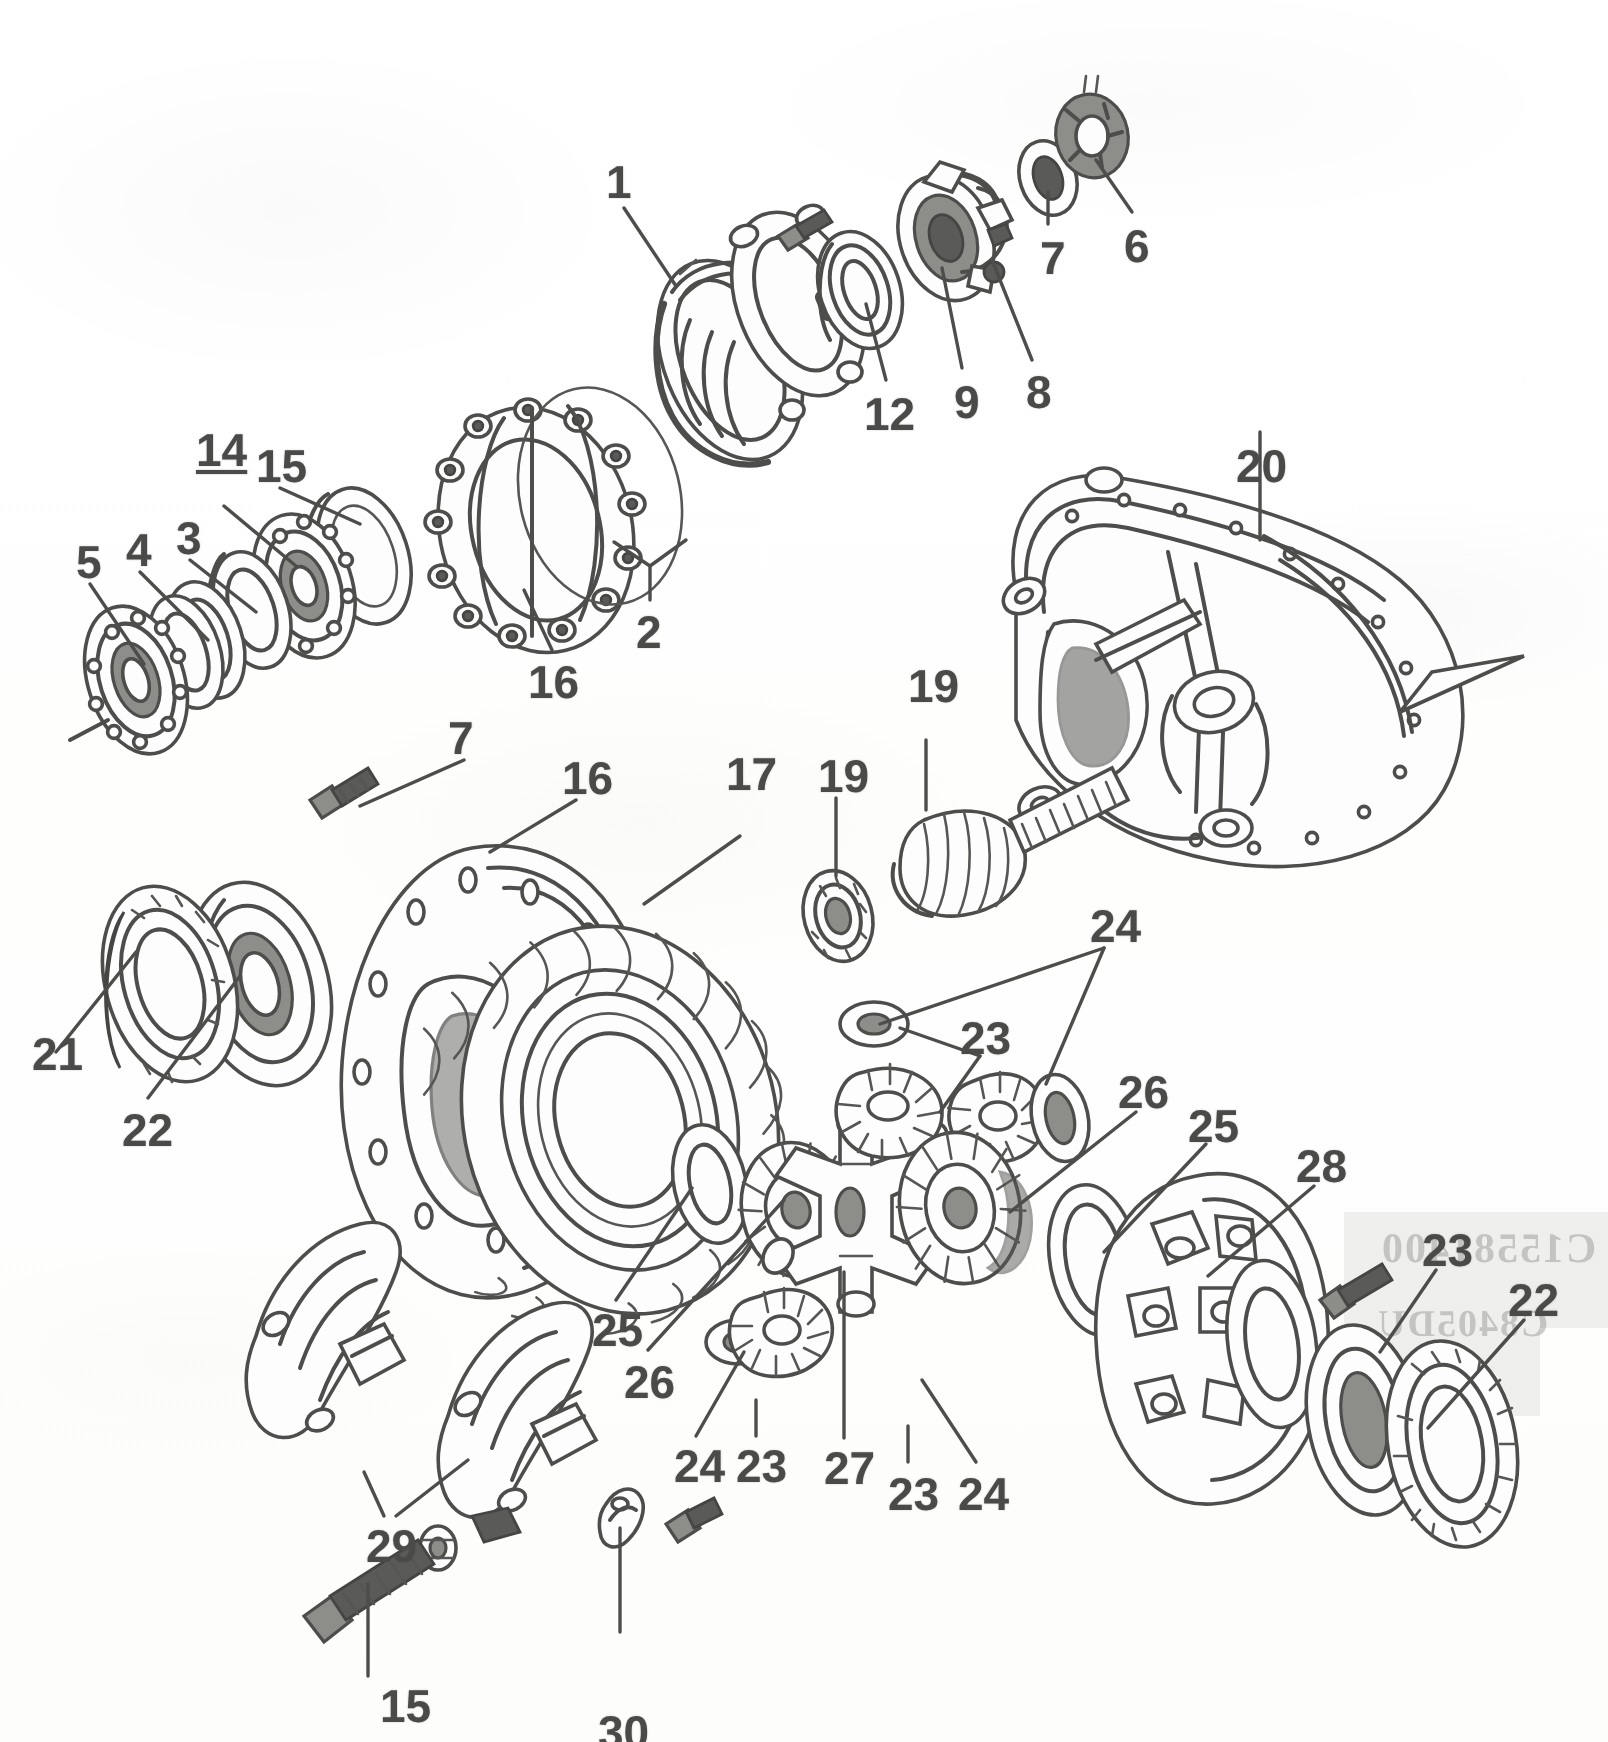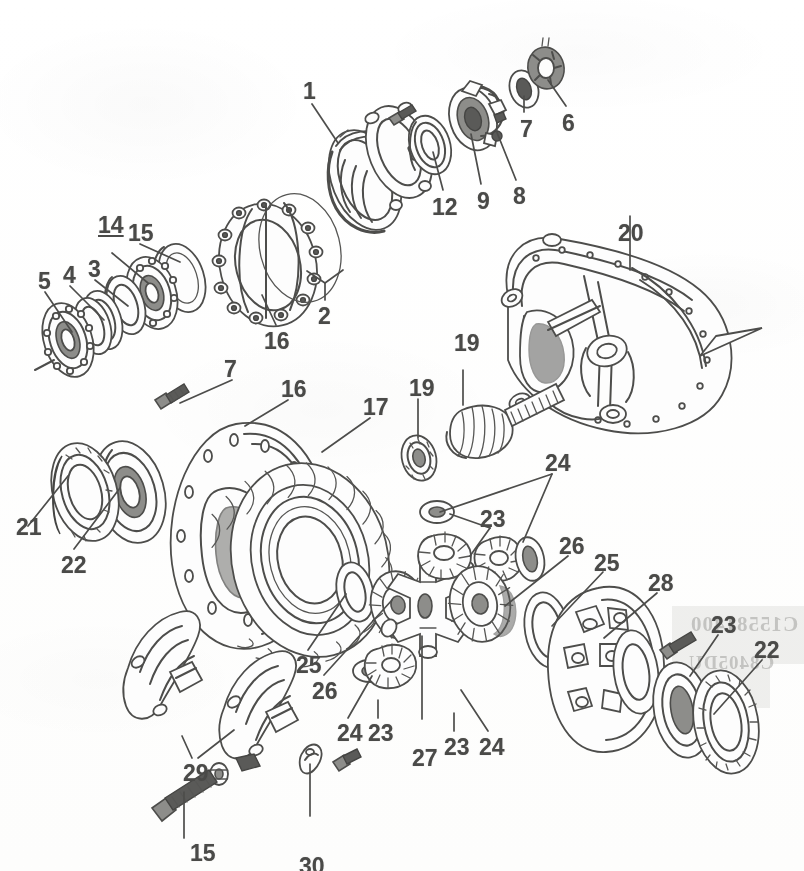--- a/index.html
+++ b/index.html
@@ -679,36 +679,36 @@
   <div class="lbl" style="left:520px;top:118px;">7</div>
   <div class="lbl" style="left:513px;top:185px;">8</div>
   <div class="lbl" style="left:477px;top:190px;">9</div>
   <div class="lbl" style="left:432px;top:196px;">12</div>
   <div class="lbl" style="left:224px;top:358px;">7</div>
   <div class="lbl" style="left:264px;top:330px;">16</div>
   <div class="lbl" style="left:128px;top:222px;">15</div>
   <div class="lbl" style="left:98px;top:214px;text-decoration:underline;">14</div>
   <div class="lbl" style="left:190px;top:842px;">15</div>
   <div class="lbl" style="left:281px;top:378px;">16</div>
-  <div class="lbl" style="left:363px;top:396px;">17</div>
+  <div class="lbl" style="left:363px;top:376px;">17</div>
   <div class="lbl" style="left:409px;top:377px;">19</div>
   <div class="lbl" style="left:454px;top:332px;">19</div>
   <div class="lbl" style="left:618px;top:194px;margin-top:28px;">20</div>
   <div class="lbl" style="left:16px;top:516px;">21</div>
   <div class="lbl" style="left:61px;top:554px;">22</div>
   <div class="lbl" style="left:480px;top:508px;">23</div>
   <div class="lbl" style="left:368px;top:722px;">23</div>
   <div class="lbl" style="left:444px;top:736px;">23</div>
   <div class="lbl" style="left:711px;top:614px;">23</div>
   <div class="lbl" style="left:545px;top:452px;">24</div>
   <div class="lbl" style="left:337px;top:722px;">24</div>
   <div class="lbl" style="left:479px;top:736px;">24</div>
   <div class="lbl" style="left:296px;top:654px;">25</div>
   <div class="lbl" style="left:594px;top:552px;">25</div>
   <div class="lbl" style="left:312px;top:680px;">26</div>
   <div class="lbl" style="left:559px;top:535px;">26</div>
-  <div class="lbl" style="left:412px;top:723px;margin-top:24px;">27</div>
+  <div class="lbl" style="left:412px;top:723px;">27</div>
   <div class="lbl" style="left:648px;top:572px;">28</div>
   <div class="lbl" style="left:183px;top:762px;">29</div>
   <div class="lbl" style="left:299px;top:820px;margin-top:35px;">30</div>
   <div class="lbl" style="left:754px;top:639px;">22</div>
 
 </div>
 
 </body></html>

